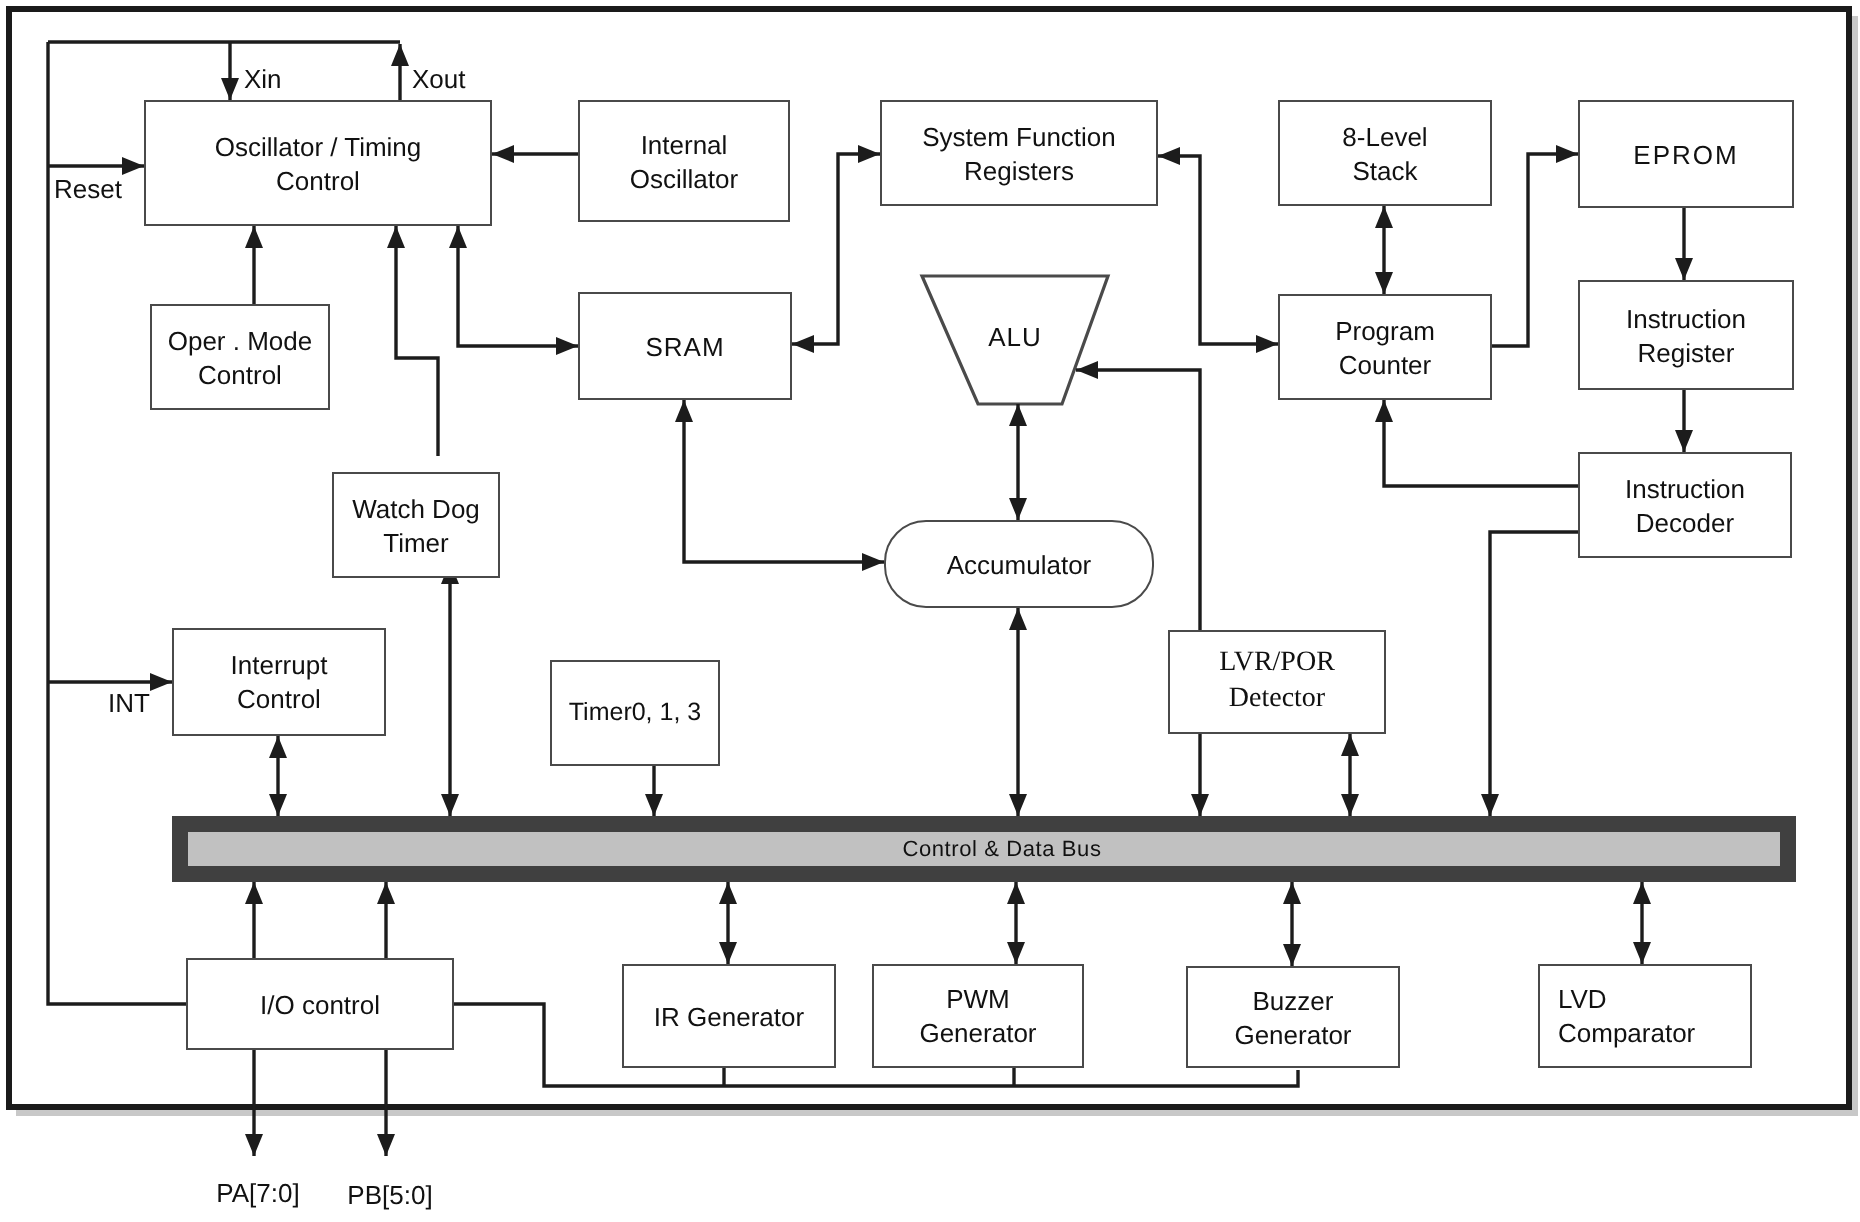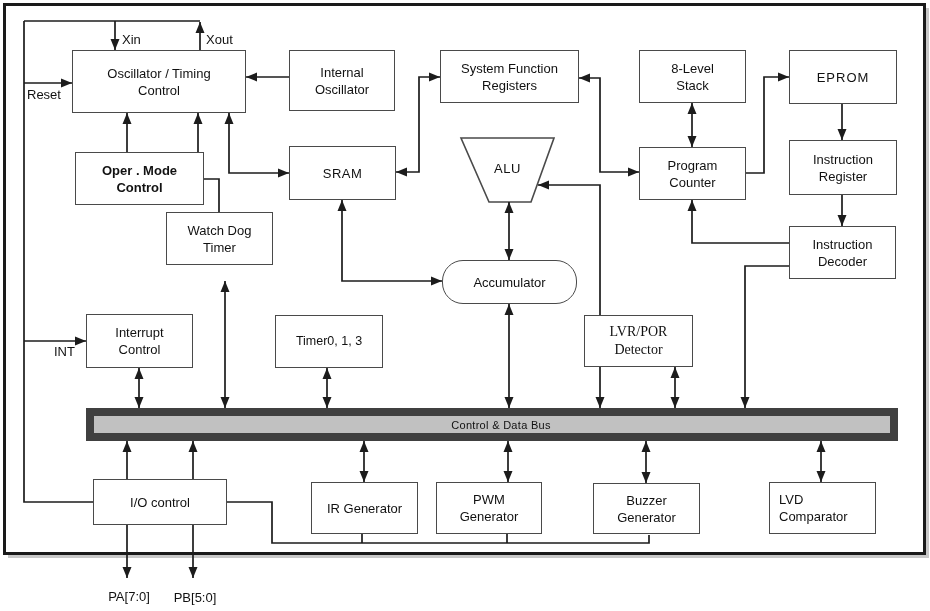--- a/index.html
+++ b/index.html
@@ -136,36 +136,36 @@
 
   <div class="block" style="left:72px;top:50px;width:174px;height:63px;">Oscillator / Timing
 Control</div>
   <div class="block" style="left:289px;top:50px;width:106px;height:61px;">Internal
 Oscillator</div>
   <div class="block" style="left:440px;top:50px;width:139px;height:53px;">System Function
 Registers</div>
   <div class="block" style="left:639px;top:50px;width:107px;height:53px;">8-Level
 Stack</div>
   <div class="block" style="left:789px;top:50px;width:108px;height:54px;letter-spacing:1px;">EPROM</div>
-  <div class="block" style="left:75px;top:152px;width:129px;height:53px;font-weight:bold;">Oper . Mode
+  <div class="block" style="left:75px;top:152px;width:90px;height:53px;">Oper . Mode
 Control</div>
   <div class="block" style="left:289px;top:146px;width:107px;height:54px;letter-spacing:0.5px;">SRAM</div>
   <div class="alu-label" style="left:461px;top:142px;width:93px;height:52px;">ALU</div>
   <div class="block" style="left:639px;top:147px;width:107px;height:53px;">Program
 Counter</div>
   <div class="block" style="left:789px;top:140px;width:108px;height:55px;">Instruction
 Register</div>
-  <div class="block" style="left:166px;top:212px;width:107px;height:53px;">Watch Dog
+  <div class="block" style="left:166px;top:236px;width:84px;height:53px;">Watch Dog
 Timer</div>
   <div class="block" style="left:442px;top:260px;width:135px;height:44px;border-radius:21px;">Accumulator</div>
   <div class="block" style="left:789px;top:226px;width:107px;height:53px;">Instruction
 Decoder</div>
   <div class="block" style="left:86px;top:314px;width:107px;height:54px;">Interrupt
 Control</div>
-  <div class="block small" style="left:275px;top:315px;width:108px;height:53px;">Timer0, 1, 3</div>
+  <div class="block small" style="left:275px;top:330px;width:85px;height:53px;">Timer0, 1, 3</div>
   <div class="block serif" style="left:584px;top:315px;width:109px;height:52px;">LVR/POR
 Detector</div>
   <div class="block" style="left:93px;top:479px;width:134px;height:46px;">I/O control</div>
   <div class="block" style="left:311px;top:482px;width:107px;height:52px;">IR Generator</div>
   <div class="block" style="left:436px;top:482px;width:106px;height:52px;">PWM
 Generator</div>
   <div class="block" style="left:593px;top:483px;width:107px;height:51px;">Buzzer
 Generator</div>
   <div class="block left" style="left:769px;top:482px;width:107px;height:52px;">LVD
 Comparator</div>

